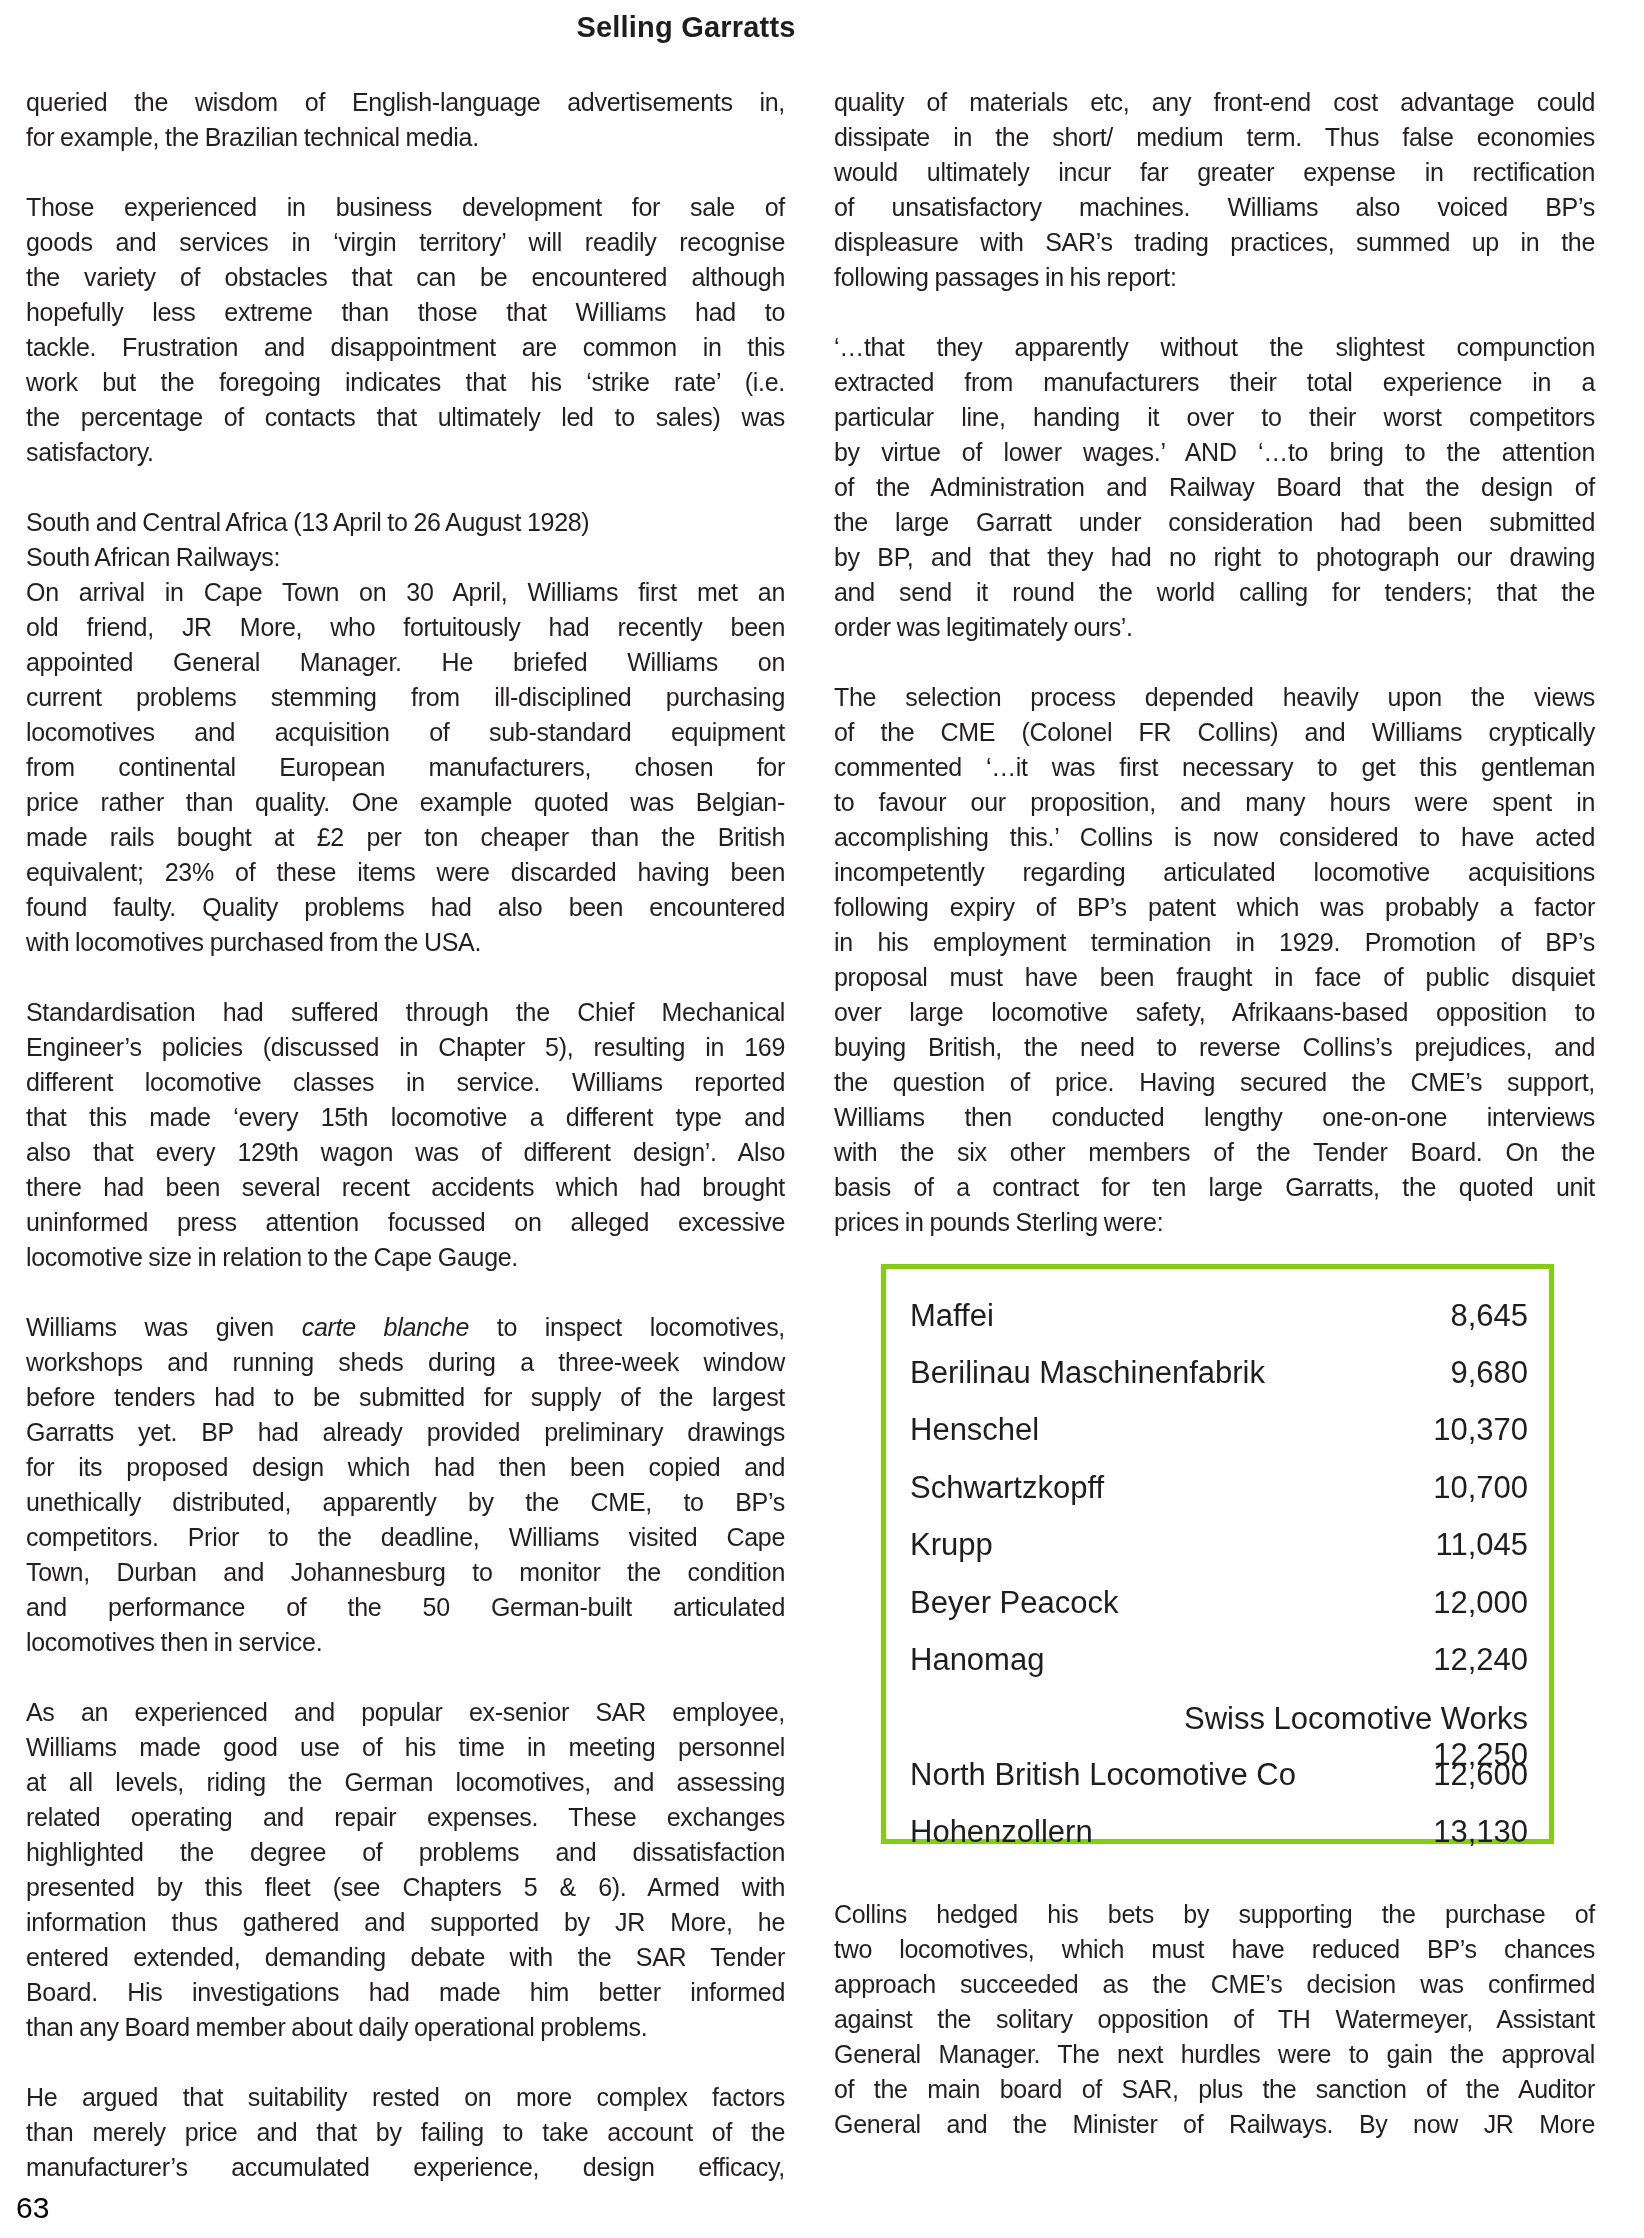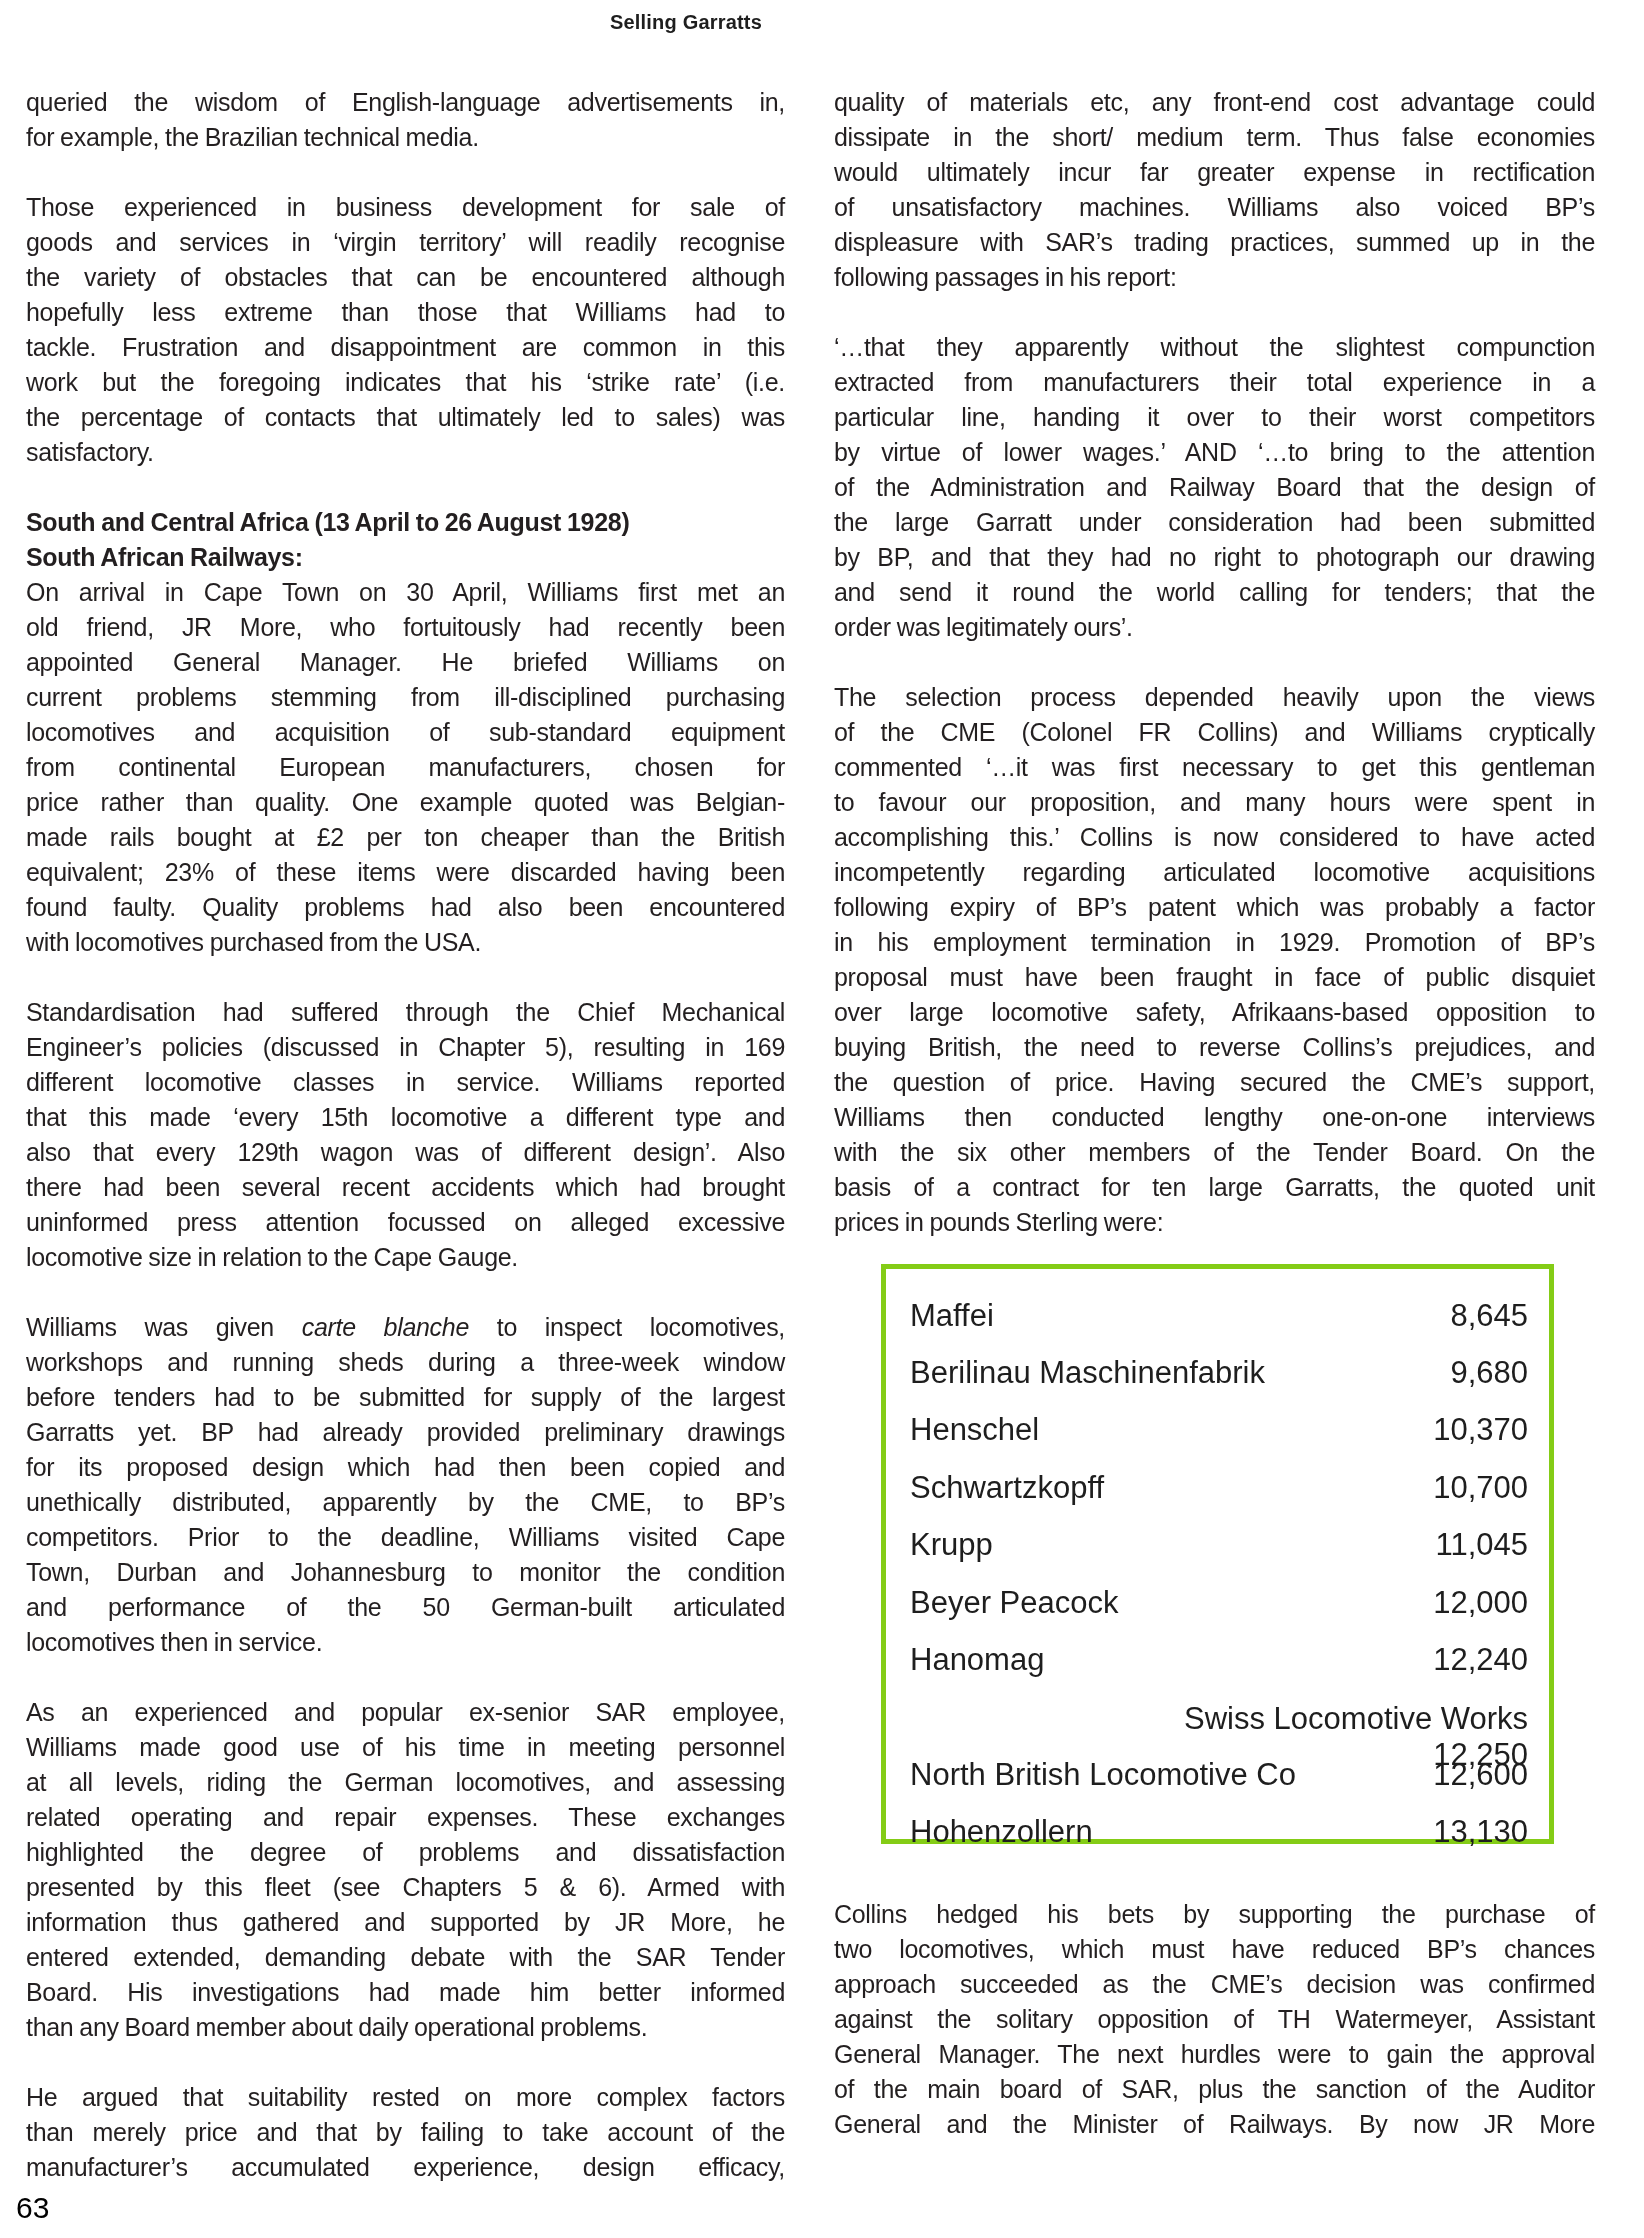--- a/index.html
+++ b/index.html
@@ -1,31 +1,31 @@
 <!DOCTYPE html>
 <html style="font-size:12px"><head>
 <meta charset="utf-8">
 <style>
   html, body { margin: 0; padding: 0; background: #ffffff; }
   body { width: 1645px; height: 2239px; position: relative; overflow: hidden; color: #231f20; }
   .page-header {
     position: absolute; left: 0; width: 1372px; top: 10.6px; text-align: center;
-    font-family: "Liberation Sans", sans-serif; font-weight: bold; font-size: 20px; color: #1e1e1e;
+    font-family: "Liberation Sans", sans-serif; font-weight: bold; font-size: 29px; color: #1e1e1e;
     letter-spacing: 0.2px;
   }
   .col {
     position: absolute; top: 85px;
     font-family: "Liberation Sans", sans-serif; font-size: 25px; line-height: 35px;
     letter-spacing: -0.3px; word-spacing: -0.8px;
   }
   .col-left { left: 26px; width: 759px; }
   .col-right { left: 834px; width: 761px; }
   .line { display: block; height: 35px; white-space: nowrap; text-align: justify; text-align-last: justify; }
   .line.last { text-align: left; text-align-last: left; }
-  .line.bold { font-weight: bold; }
+  .line.bold { font-weight: normal; }
   .blank { display: block; height: 35px; }
   em { font-style: italic; }
   .price-table {
     position: absolute; left: 881px; top: 1264px; width: 673px; height: 580px;
     border: 5px solid #84cc16; box-sizing: border-box;
     font-family: "Liberation Sans", sans-serif; font-size: 31px; color: #1e1e1e;
   }
   .price-row { position: absolute; left: 24px; right: 21px; height: 57px; display: flex; justify-content: space-between; align-items: flex-end; }
   .price-row .name { white-space: nowrap; }
   .price-row .value { white-space: nowrap; text-align: right; }

